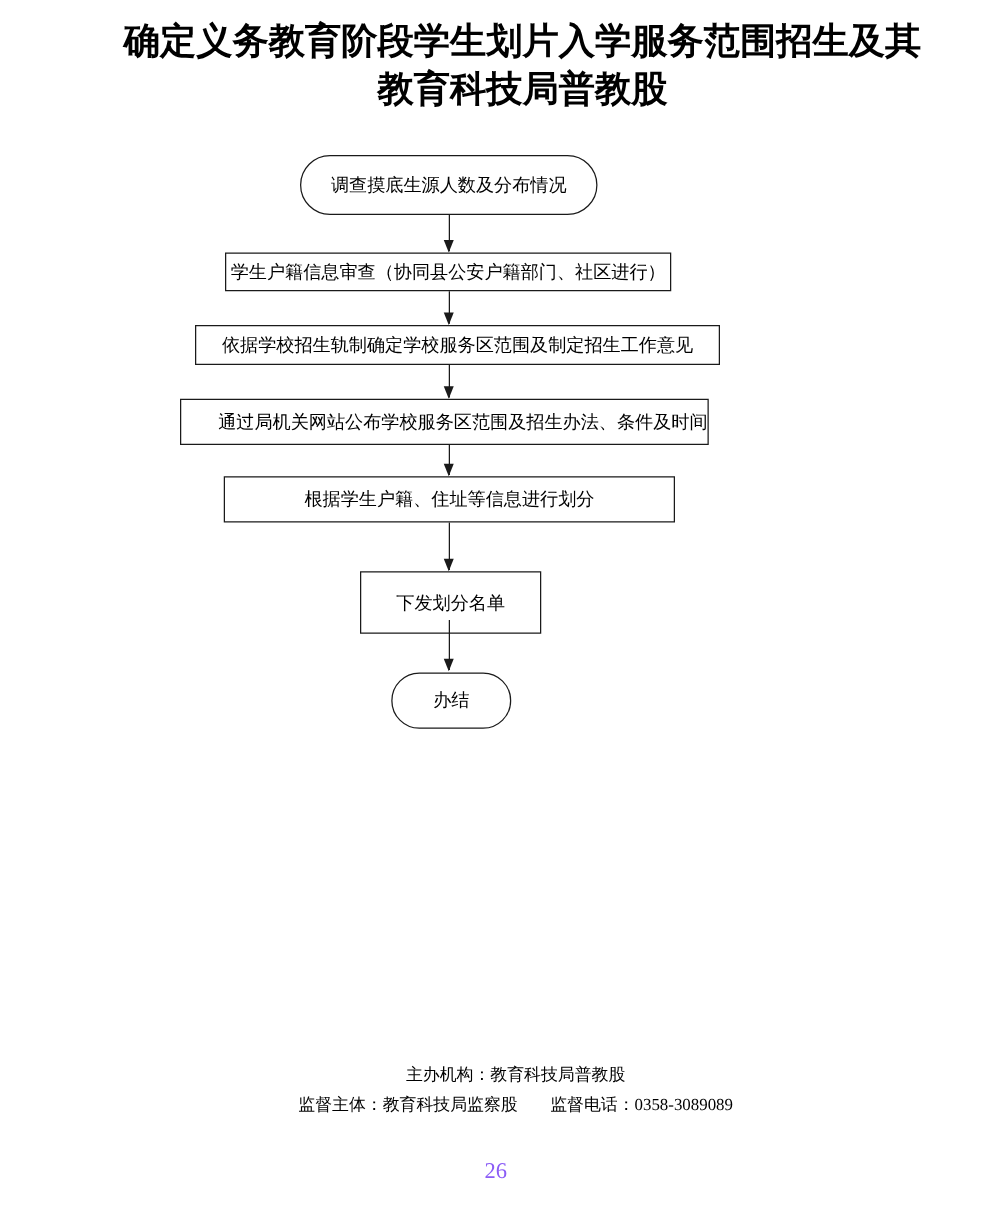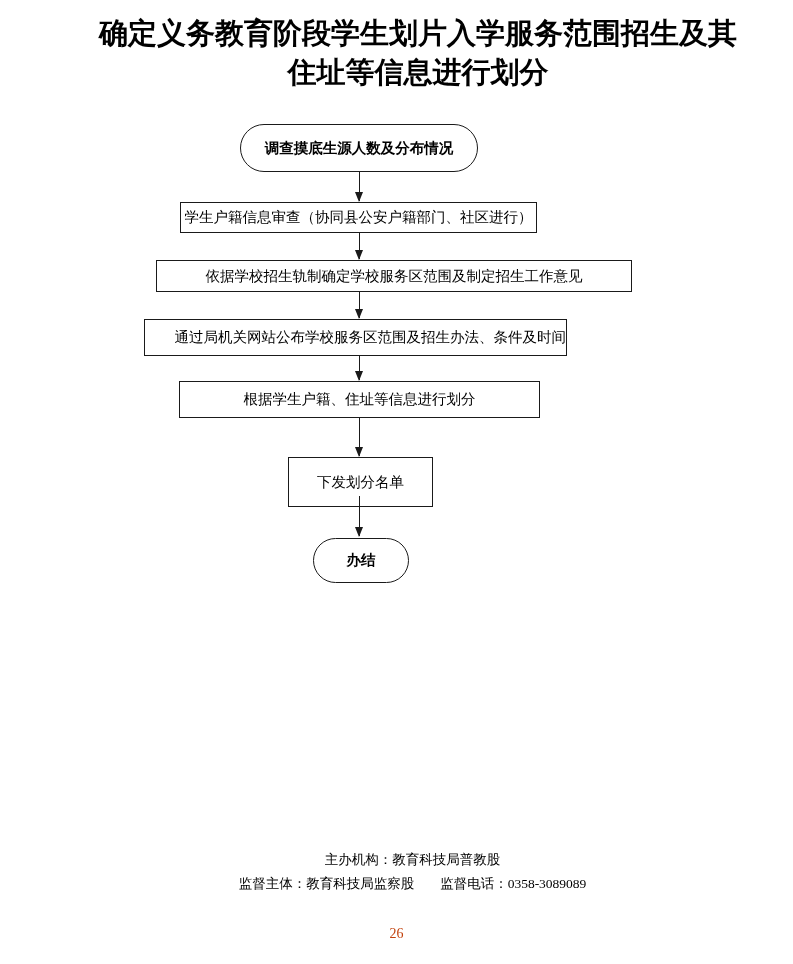--- a/index.html
+++ b/index.html
@@ -35,21 +35,21 @@
     border: 1px solid #1a1a1a;
     background: #ffffff;
     display: flex;
     align-items: center;
     justify-content: center;
     font-size: 14.5px;
     color: #000;
     white-space: nowrap;
     font-family: "Liberation Sans", "DejaVu Sans", sans-serif;
   }
-  .flow-node.stadium { border-radius: 24px; font-weight: bold; }
+  .flow-node.stadium { border-radius: 24px; }
 
   .flow-arrow {
     position: absolute;
     width: 1px;
     background: #1a1a1a;
   }
   .flow-arrow::after {
     content: "";
     position: absolute;
     bottom: -1px;
@@ -76,49 +76,49 @@
   .footer .footer-line2 { margin-top: 1px; }
   .footer .phone { margin-left: 26px; }
 
   .page-number {
     position: absolute;
     top: 926px;
     left: 0;
     width: 793px;
     text-align: center;
     font-family: "Liberation Serif", "DejaVu Serif", serif;
-    font-size: 14px;
-    color: #c2410c;
+    font-size: 18px;
+    color: #8b5cf6;
   }
 </style>
 </head>
 <body>
 
 <div class="page">
 
   <div class="doc-title">
     <div>确定义务教育阶段学生划片入学服务范围招生及其</div>
-    <div>住址等信息进行划分</div>
+    <div>教育科技局普教股</div>
   </div>
 
   <div>
 
     <div class="flow-node stadium" style="left:240px; top:124px; width:238px; height:48px;">
       <span>调查摸底生源人数及分布情况</span>
     </div>
 
     <div class="flow-arrow" style="left:359px; top:172px; height:29px;"></div>
 
     <div class="flow-node" style="left:180px; top:202px; width:357px; height:31px;">
       <span>学生户籍信息审查（协同县公安户籍部门、社区进行）</span>
     </div>
 
     <div class="flow-arrow" style="left:359px; top:233px; height:26px;"></div>
 
-    <div class="flow-node" style="left:156px; top:260px; width:476px; height:32px;text-align:center;">
+    <div class="flow-node" style="left:156px; top:260px; width:420px; height:32px;text-align:center;">
       <span>依据学校招生轨制确定学校服务区范围及制定招生工作意见</span>
     </div>
 
     <div class="flow-arrow" style="left:359px; top:292px; height:26px;"></div>
 
     <div class="flow-node" style="left:144px; top:319px; width:423px; height:37px;justify-content:flex-end;">
       <span>通过局机关网站公布学校服务区范围及招生办法、条件及时间</span>
     </div>
 
     <div class="flow-arrow" style="left:359px; top:356px; height:24px;"></div>

